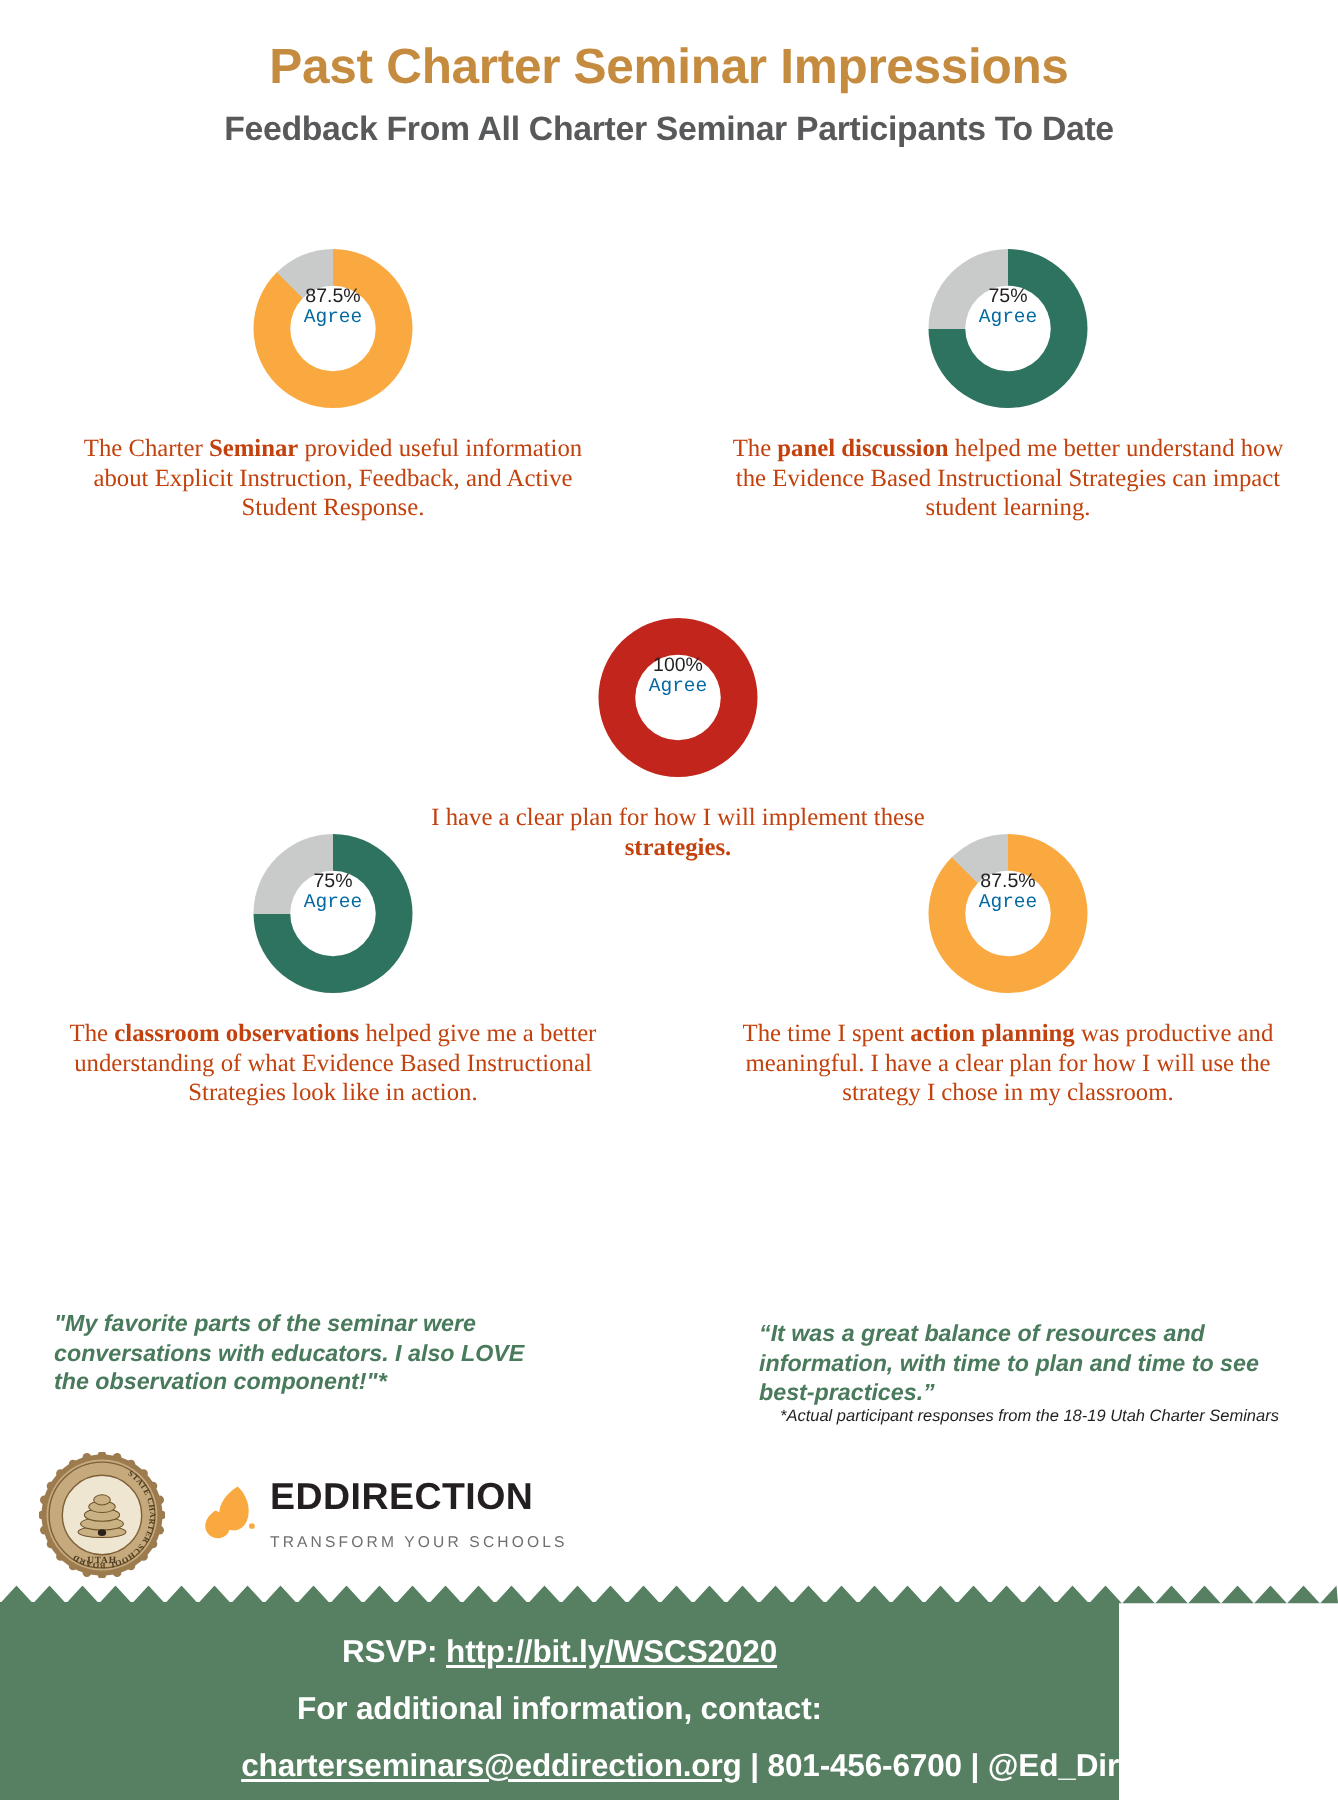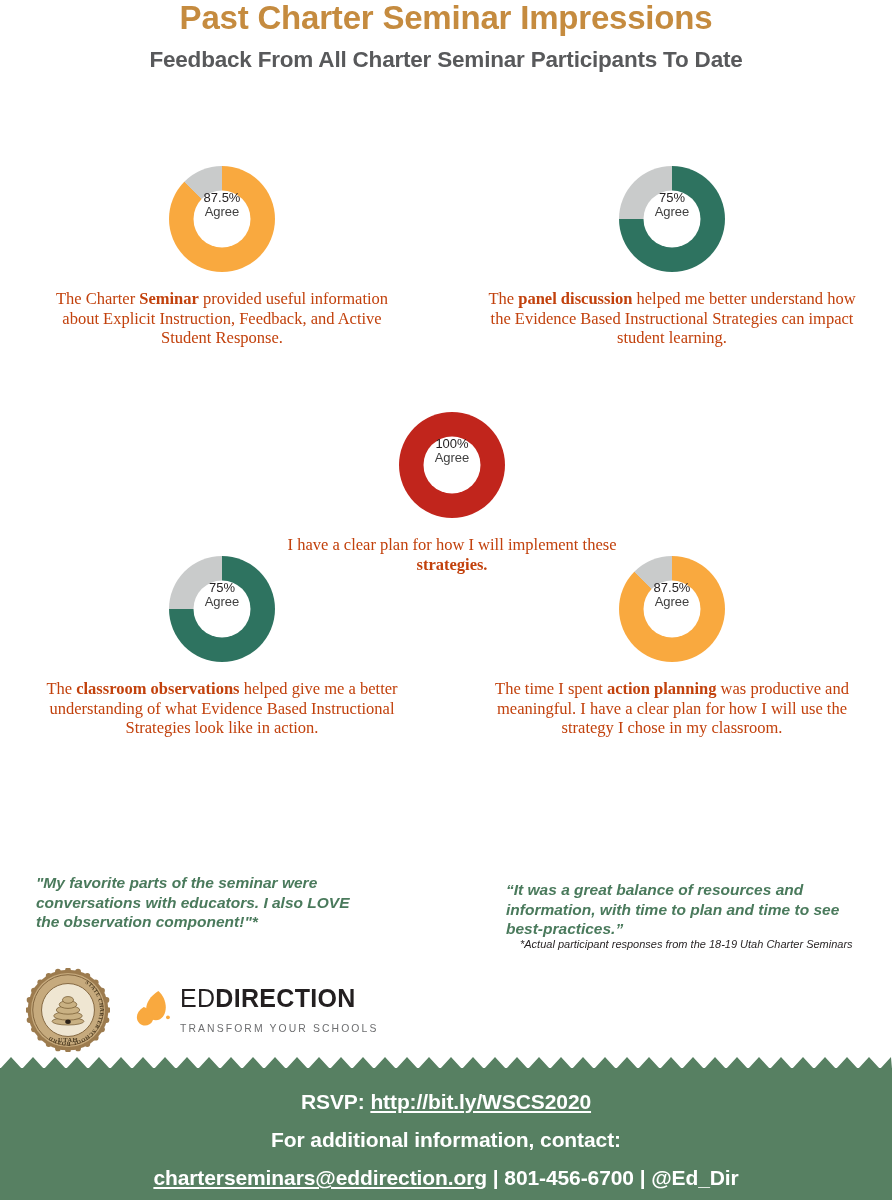--- a/index.html
+++ b/index.html
@@ -11,20 +11,21 @@
     width: 892px;
     height: 1200px;
     position: relative;
     overflow: hidden;
     font-family: "Liberation Sans", sans-serif;
     color: #231f20;
   }
 
   
   .header {
+    padding-top: 26px;
     text-align: center;
   }
   .title {
     font-size: 33px;
     font-weight: bold;
     color: #c58b3f;
     letter-spacing: -0.2px;
     line-height: 1.1;
   }
   .subtitle {
@@ -65,21 +66,22 @@
     flex-direction: column;
     align-items: center;
     line-height: 1.08;
   }
   .donut-pct {
     font-size: 13px;
     color: #231f20;
   }
   .donut-agree {
     font-size: 13px;
-    color: #404040;
+    color: #0369a1;
+    font-family: Liberation Mono, monospace;
   }
   .caption {
     margin-top: 17px;
     font-size: 16.5px;
     line-height: 1.19;
     color: #c2410c;
     font-family: Liberation Serif, serif;
   }
   .caption b { font-weight: bold; }
 
@@ -144,57 +146,57 @@
     gap: 4px;
   }
   .eddir-mark { width: 44px; height: 44px; }
   .eddir-text { line-height: 1; }
   .eddir-main {
     font-size: 25px;
     letter-spacing: 0.3px;
     color: #231f20;
     white-space: nowrap;
   }
-  .eddir-main .light { font-weight: normal; margin-top: 21px; }
+  .eddir-main .light { font-weight: bold; margin-top: 21px; }
   .eddir-main .bold  { font-weight: bold; }
   .eddir-sub {
     margin-top: 13px;
     font-size: 10.4px;
     letter-spacing: 2.1px;
     color: #6d6e70;
     white-space: nowrap;
   }
 
   
   .footer {
     position: absolute;
     left: 0;
     bottom: 0;
-    width: 892px;
+    width: 746px;
     height: 132px;
     background: #578062;
     color: #ffffff;
     text-align: center;
   }
   .footer-zigzag {
     position: absolute;
     left: 0;
     top: -11px;
     width: 892px;
     height: 12px;
     display: block;
   }
   .footer-line {
     font-size: 21px;
     font-weight: bold;
     letter-spacing: -0.1px;
   }
   #footer-line-1 { margin-top: 22px; }
   #footer-line-2 { margin-top: 14px; }
-  #footer-line-3 { margin-top: 14px; }
+  #footer-line-3 { margin-top: 14px; text-align: right; }
   .u { text-decoration: underline; }
 </style>
 </head>
 <body>
 
 <div class="header">
   <div class="title">Past Charter Seminar Impressions</div>
   <div class="subtitle">Feedback From All Charter Seminar Participants To Date</div>
 </div>
 

